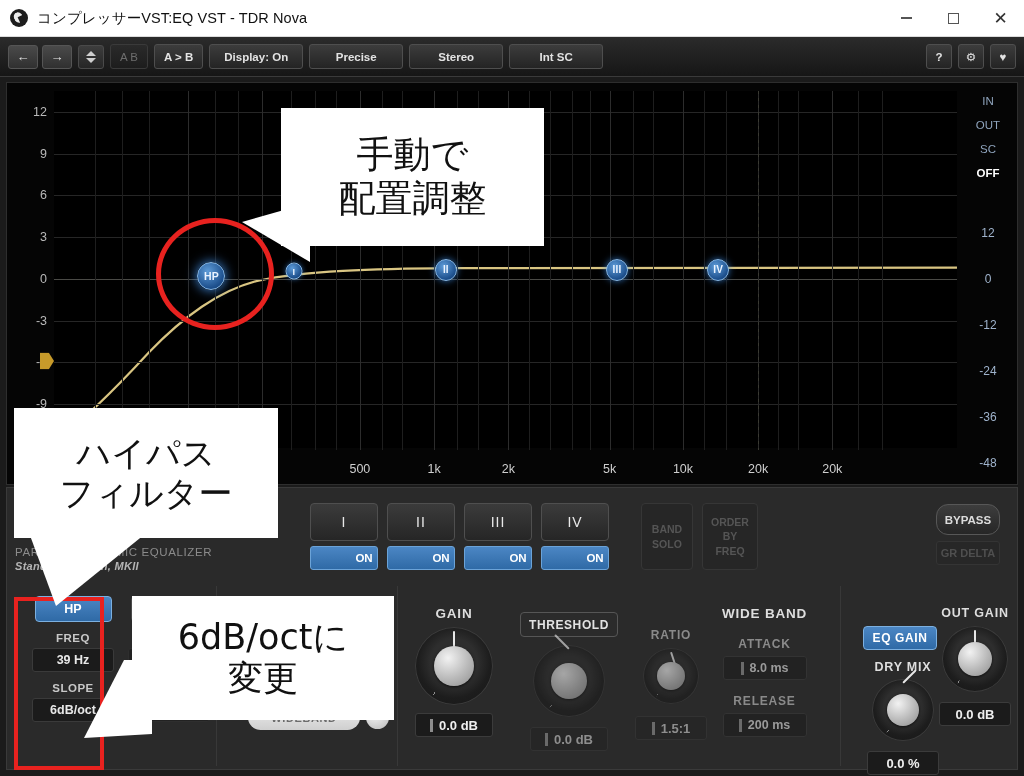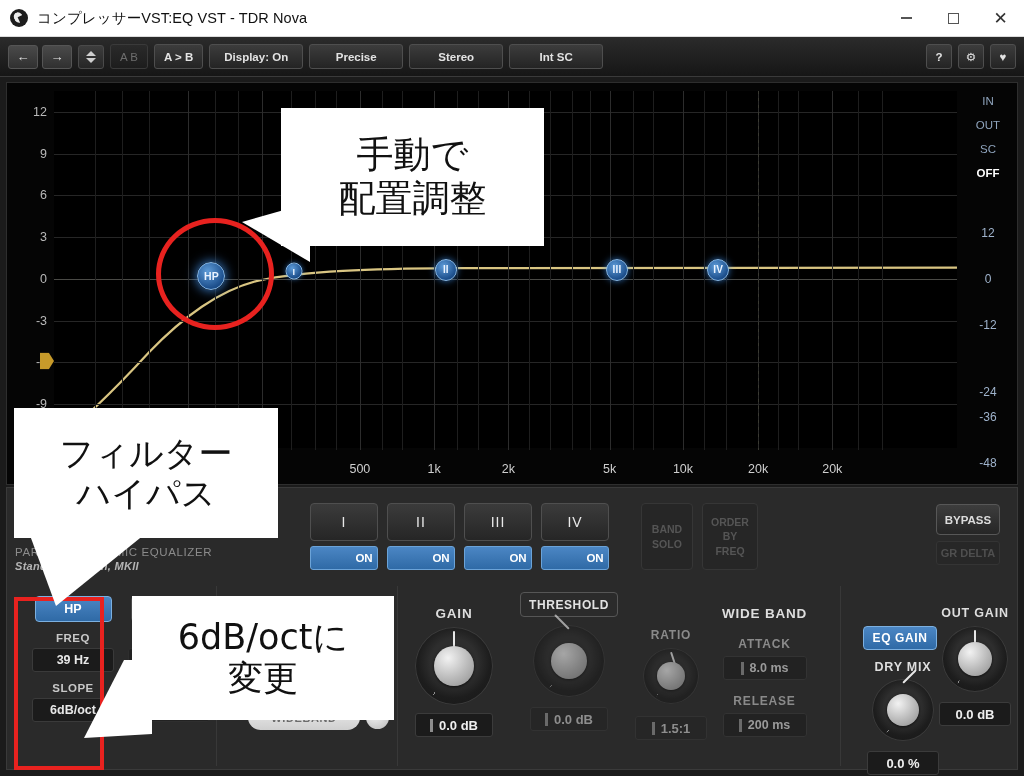--- a/index.html
+++ b/index.html
@@ -160,21 +160,21 @@
   .ghostbtn {
     width: 52px; height: 67px; border-radius: 4px;
     background: #262626; border: 1px solid #363636;
     display: flex; flex-direction: column; align-items: center; justify-content: center;
     color: #555; font-size: 10.5px; font-weight: bold; line-height: 1.35; text-align: center;
   }
   .ghostbtn.wide { width: 56px; }
 
   .bypass-wrap { position: absolute; right: 17px; top: 16px; display: flex; flex-direction: column; gap: 6px; align-items: center; }
   .bypass-btn {
-    width: 64px; height: 31px; border-radius: 4px;
+    width: 64px; height: 31px; border-radius: 12px;
     background: linear-gradient(#3d3d3d, #262626); border: 1px solid #575757;
     display: flex; align-items: center; justify-content: center;
     color: #dcdcdc; font-size: 11.5px; font-weight: bold;
   }
   .grdelta-btn {
     width: 64px; height: 24px; border-radius: 3px;
     background: #272727; border: 1px solid #343434;
     display: flex; align-items: center; justify-content: center;
     color: #4f4f4f; font-size: 11px; font-weight: bold;
   }
@@ -338,21 +338,21 @@
         <div class="ylab" style="top: 195.849px;">0</div>
         <div class="ylab" style="top: 237.593px;">-3</div>
         <div class="ylab" style="top: 279.337px;">-6</div>
         <div class="ylab" style="top: 321.081px;">-9</div>
       </div>
 
     <div id="yrlabels">
         <div class="yrlab" style="top: 150px;">12</div>
         <div class="yrlab" style="top: 196px;">0</div>
         <div class="yrlab" style="top: 242px;">-12</div>
-        <div class="yrlab" style="top: 288px; margin-top: 21px;">-24</div>
+        <div class="yrlab" style="top: 288px;">-24</div>
         <div class="yrlab" style="top: 334px;">-36</div>
         <div class="yrlab" style="top: 380px;">-48</div>
       </div>
 
     <div id="meterbtns">
         <div class="srcbtn" style="top: 18px;">IN</div>
         <div class="srcbtn" style="top: 42px;">OUT</div>
         <div class="srcbtn" style="top: 66px;">SC</div>
         <div class="srcbtn active" style="top: 90px;">OFF</div>
       </div>
@@ -492,21 +492,21 @@
         <div class="ticks"></div>
         <div class="pointer" style="height:22px;transform:translateX(-50%) rotate(0deg);"></div>
         <div class="cap" style="width:40px;height:40px;"></div>
       </div>
       <div class="kval" style="width:78px;">
         <span class="bar"></span>
         <span>0.0 dB</span>
       </div>
     </div>
 
-    <div class="knobgroup" style="left:513px; top:104px; width:98px;">
+    <div class="knobgroup" style="left:513px; top:124px; width:98px;">
       <div class="pillbtn outline" style="height:25px;width:98px;">THRESHOLD</div>
       <div class="knob dim" style="width:72px;height:72px;margin-top:8px;">
         <div class="ticks"></div>
         <div class="pointer" style="height:20px;transform:translateX(-50%) rotate(135deg);"></div>
         <div class="cap" style="width:36px;height:36px;"></div>
       </div>
       <div class="kval dim" style="width:78px;margin-top:10px;">
         <span class="bar"></span>
         <span>0.0 dB</span>
       </div>
@@ -576,22 +576,22 @@
   </svg>
   <div class="callout" style="left:281px; top:108px; width:263px; height:138px; font-size:37px;">
     <div class="ln">手動で</div>
     <div class="ln">配置調整</div>
   </div>
 
   <svg class="tail" style="left:28px; top:530px; width:130px; height:80px;" viewBox="0 0 130 80">
     <polygon points="0,0 122,0 28,76" fill="#ffffff"></polygon>
   </svg>
   <div class="callout" style="left:14px; top:408px; width:264px; height:130px; font-size:34px;">
+    <div class="ln">ハイパス</div>
     <div class="ln">フィルター</div>
-    <div class="ln">ハイパス</div>
   </div>
 
   <svg class="tail" style="left:84px; top:660px; width:70px; height:80px;" viewBox="0 0 70 80">
     <polygon points="68,0 68,74 0,78 40,0" fill="#ffffff"></polygon>
   </svg>
   <div class="callout" style="left:132px; top:596px; width:262px; height:124px; font-size:35px;">
     <div class="ln">6dB/octに</div>
     <div class="ln">変更</div>
   </div>
 

